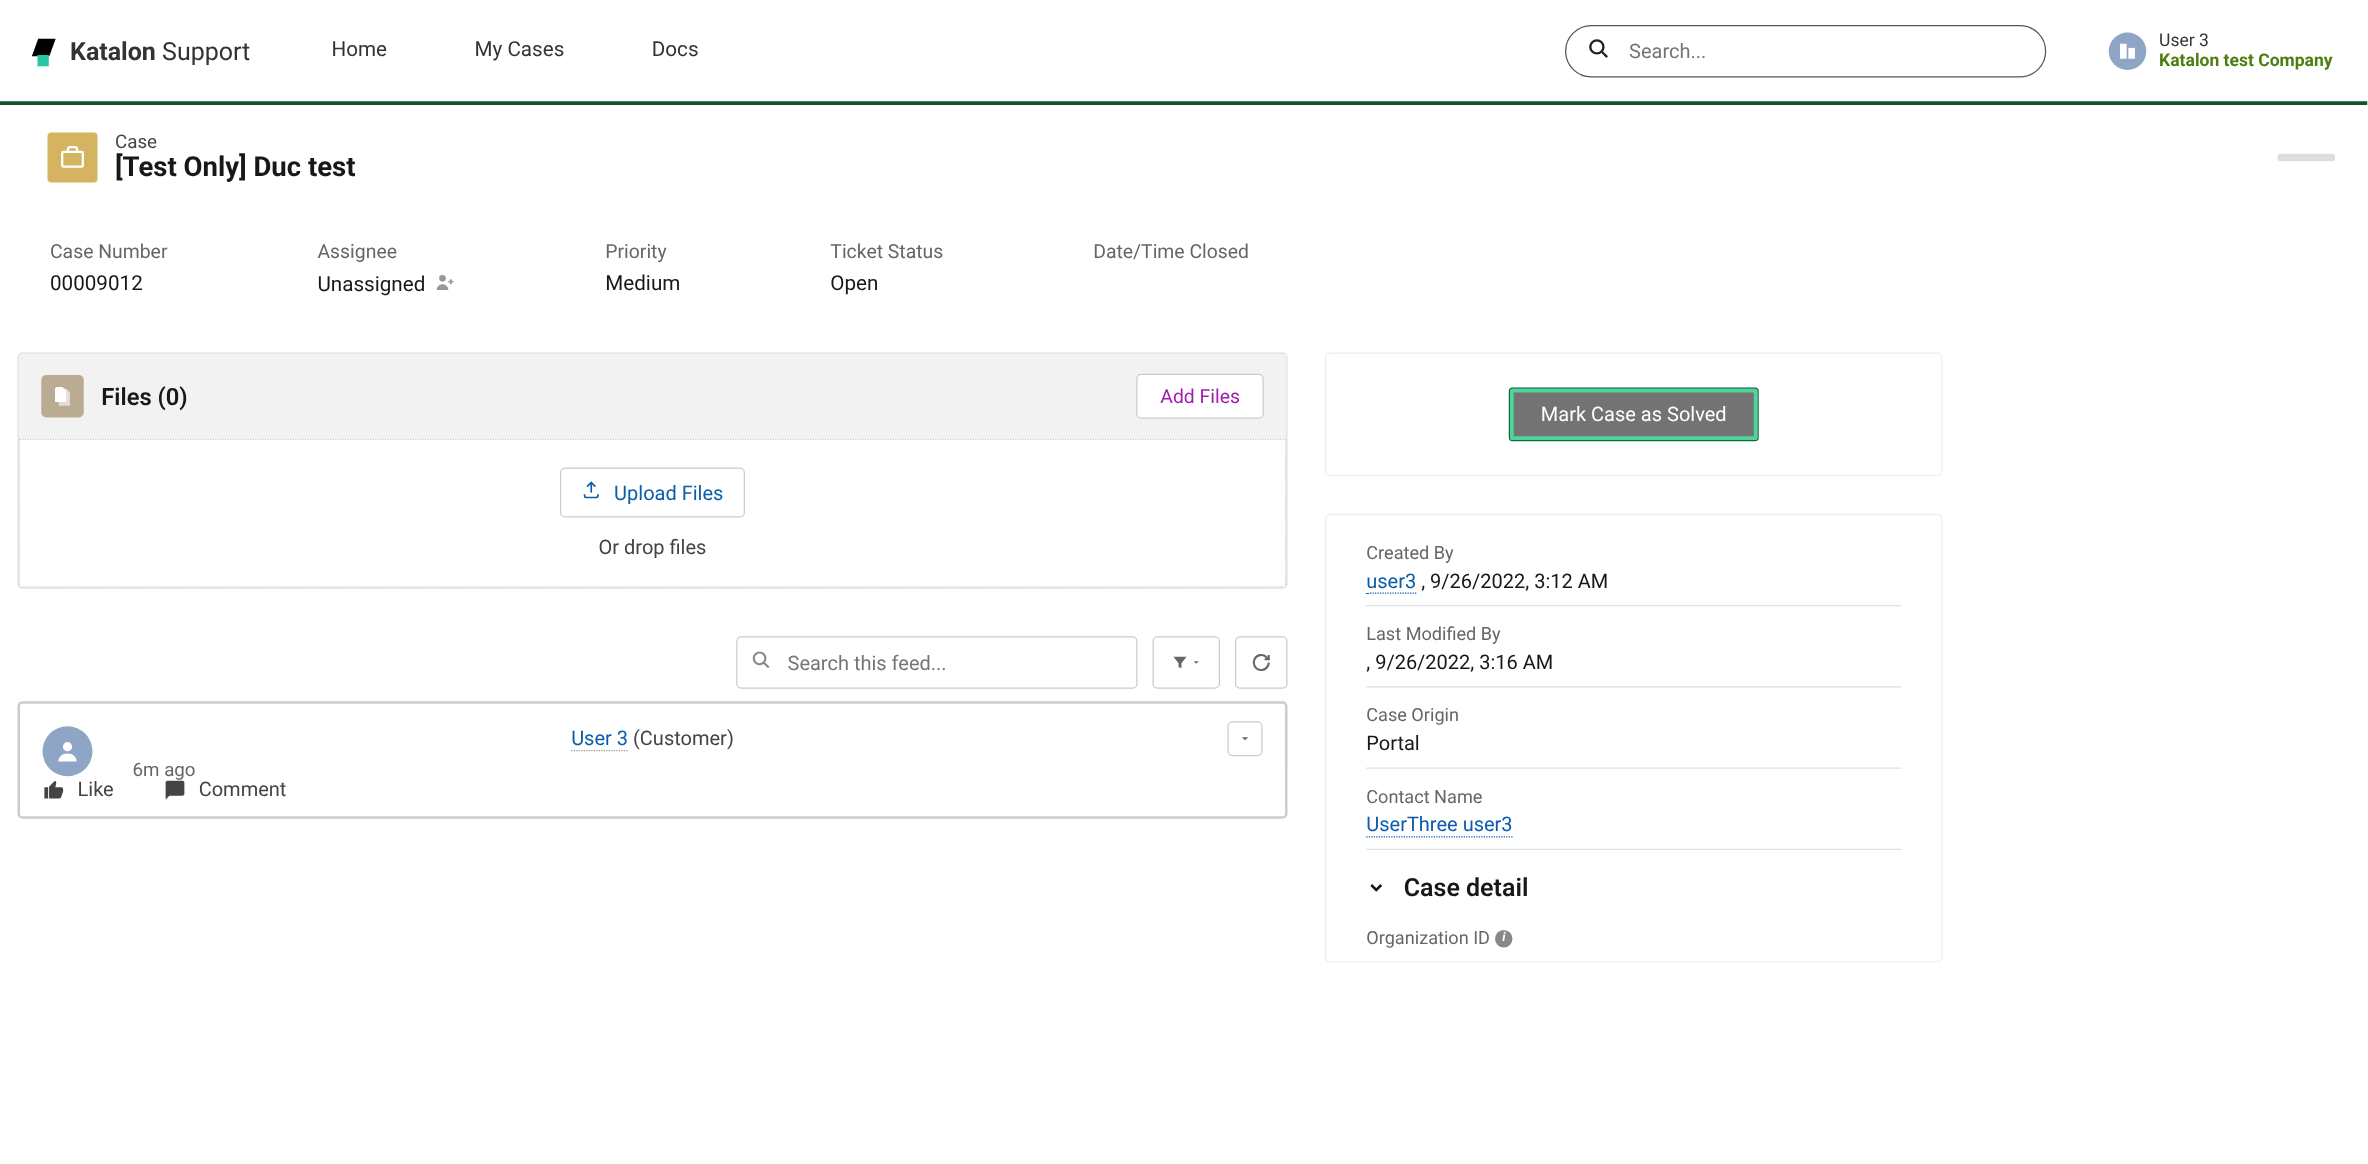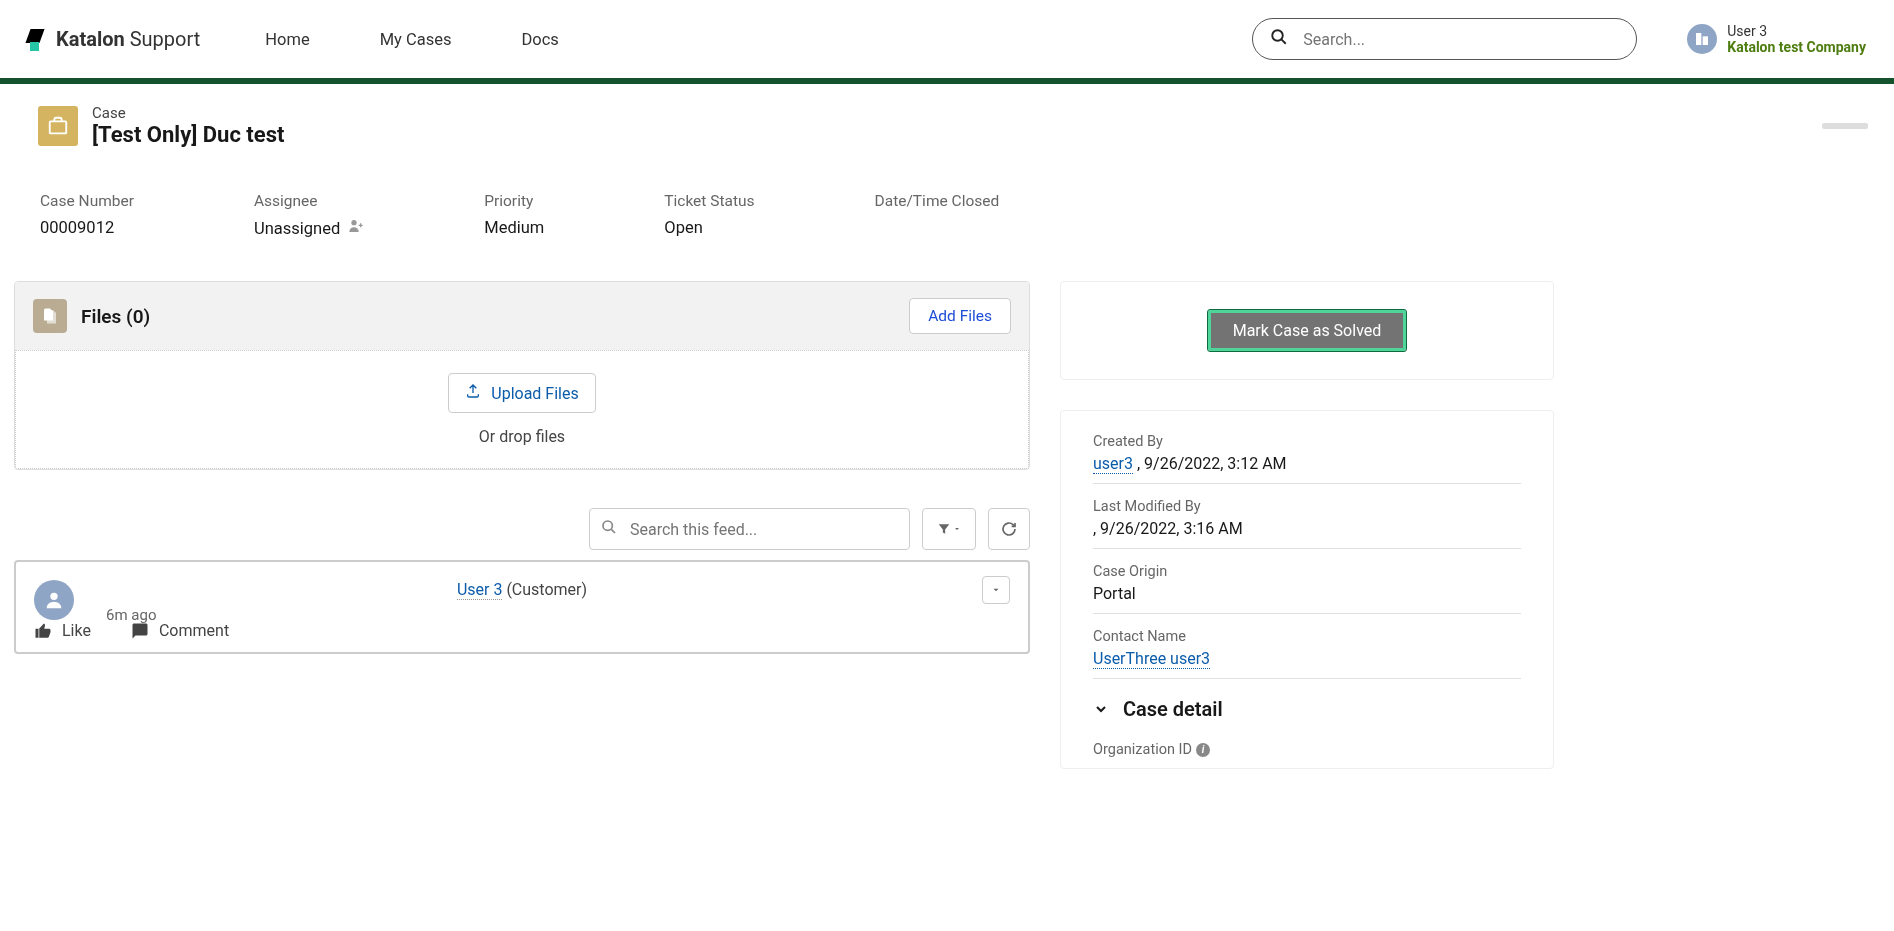--- a/index.html
+++ b/index.html
@@ -10,21 +10,21 @@
     }
     body {
       background: #fff;
       color: #181818;
     }
     .header {
       display: flex;
       align-items: center;
       padding: 0 28px;
       height: 84px;
-      border-bottom: 6px solid #14532d;
+      border-bottom: 3px solid #14532d;
     }
     .logo-section {
       display: flex;
       align-items: center;
       gap: 8px;
       margin-right: 40px;
     }
     .logo-icon {
       width: 20px;
       height: 20px;
@@ -210,21 +210,21 @@
       font-size: 19px;
       font-weight: 600;
       color: #181818;
     }
     .add-files-btn {
       background: #fff;
       border: 1px solid #ccc;
       border-radius: 4px;
       padding: 8px 18px;
       font-size: 15.5px;
-      color: #1d4ed8;
+      color: #a21caf;
       cursor: pointer;
     }
     .files-drop {
       border-top: 1px dotted #ccc;
       border-left: 1px dotted #ccc;
       border-right: 1px dotted #ccc;
       border-bottom: 1px dotted #ccc;
       padding: 22px 0;
       text-align: center;
     }

